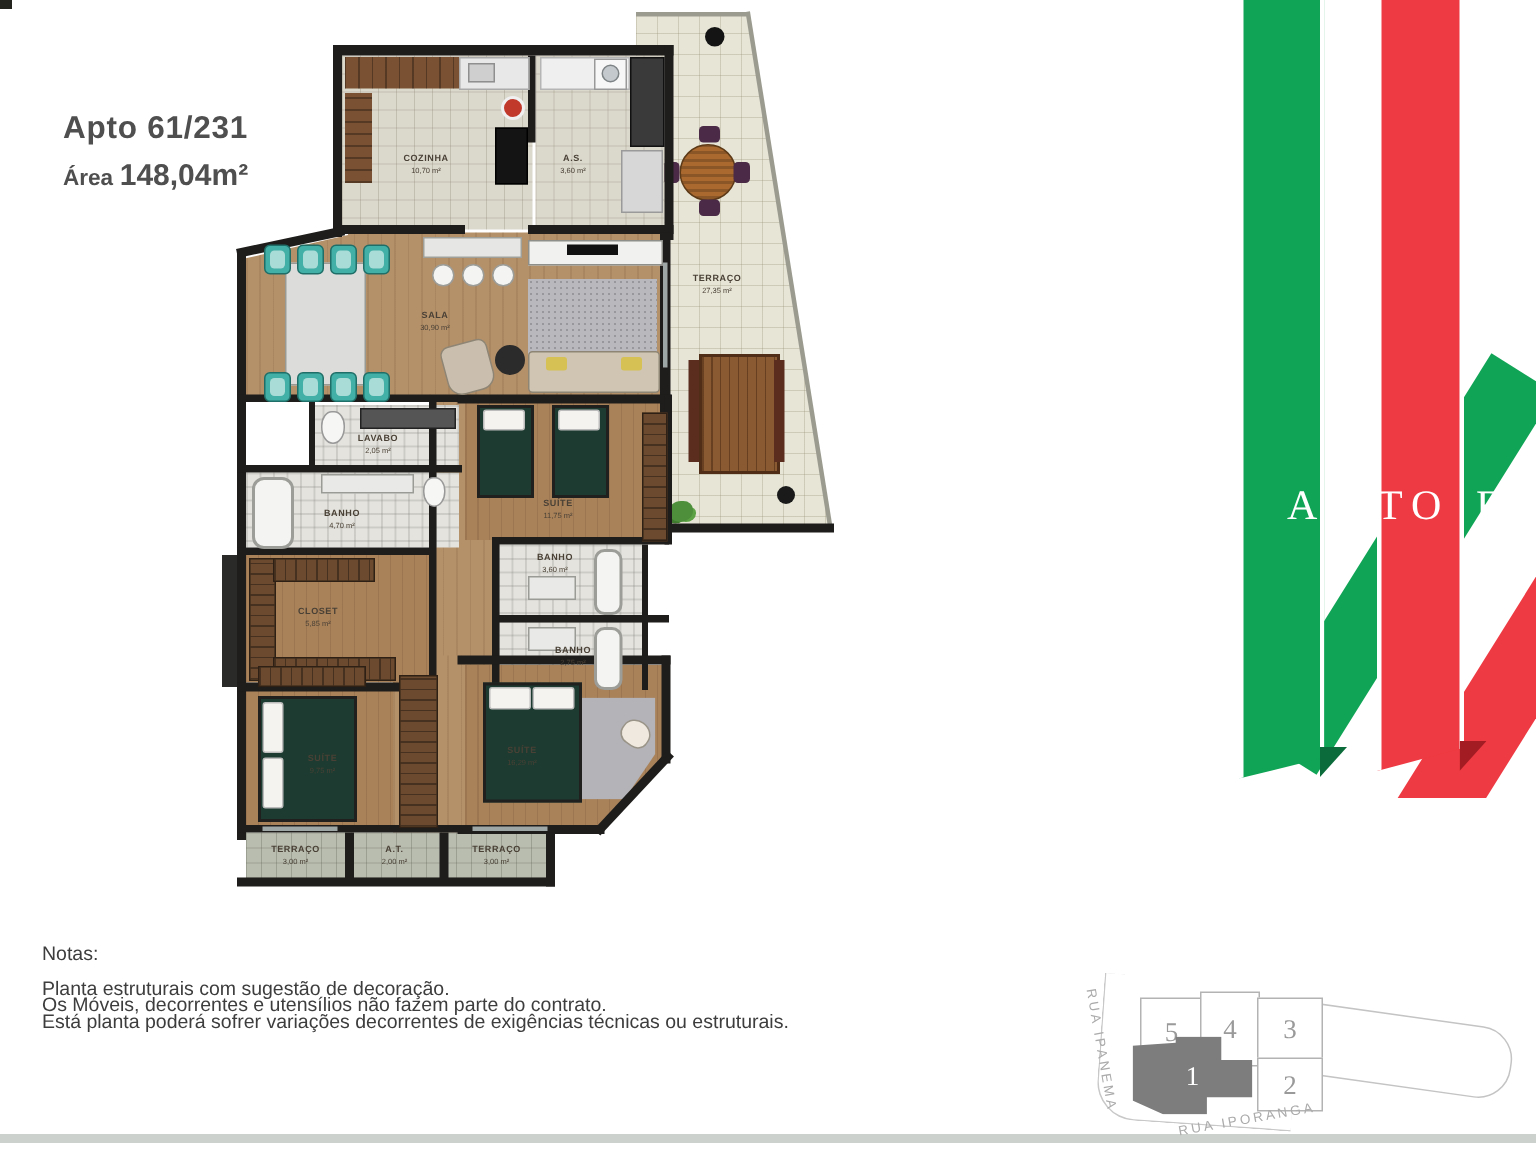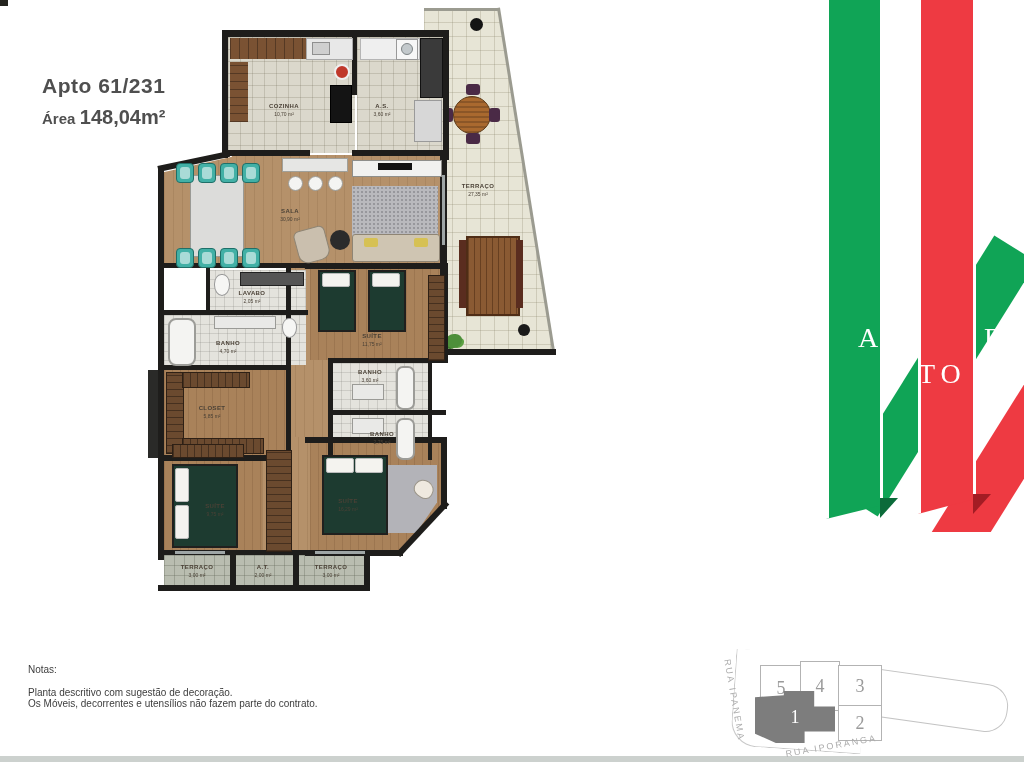--- a/index.html
+++ b/index.html
@@ -21,21 +21,21 @@
   .room-label .nm{display:block;font-size:6px;letter-spacing:.4px;font-weight:bold;}
   .room-label .ar{display:block;font-size:5px;}
   .bed{position:absolute;background:#1d3b30;border:2px solid #20201e;}
   .pillow{position:absolute;background:#f4f3ef;border:1px solid #bbb;border-radius:2px;}
   .chair-teal{position:absolute;width:16px;height:18px;background:#42b0a6;border:1px solid #1f6f68;border-radius:4px;}
   .seat-dot{position:absolute;left:3px;top:3px;right:3px;bottom:3px;background:rgba(255,255,255,.55);border-radius:3px;}
   .title-line1{position:absolute;left:42px;top:74px;font-size:21px;font-weight:bold;color:#4f4f4f;letter-spacing:.5px;}
   .title-line2{position:absolute;left:42px;top:106px;color:#4f4f4f;}
   .title-line2 .lbl{font-size:15px;font-weight:bold;}
   .title-line2 .val{font-size:20px;font-weight:bold;}
-  .notes{position:absolute;left:28px;top:664px;color:#3d3d3d;font-size:10px;line-height:11px;}
+  .notes{position:absolute;left:28px;top:630px;color:#3d3d3d;font-size:13px;line-height:11px;}
   .notes .hd{display:block;margin-bottom:12px;}
   .notes span{display:block;}
   
   #logo{position:absolute;left:812px;top:0;width:212px;height:532px;overflow:hidden;}
   .bar{position:absolute;top:0;}
   .diag{position:absolute;transform-origin:center;}
   .logo-letter{position:absolute;color:#ffffff;font-family:"Liberation Serif",serif;font-size:28px;letter-spacing:6px;z-index:6;}
   
   .unit{position:absolute;border:1px solid #b3b3b3;background:#fff;color:#9a9a9a;
         font-family:"Liberation Serif",serif;font-size:18px;display:flex;align-items:center;justify-content:center;}
@@ -278,28 +278,29 @@
     </div>
 
   <div id="logo">
     <div class="diag" style="left:99px;top:226px;width:50px;height:300px;background:#10A456;transform:rotate(32deg);z-index:1;"></div>
     <div class="diag" style="left:163px;top:360px;width:50px;height:220px;background:#EE3A42;transform:rotate(32deg);z-index:1;"></div>
     <div class="bar" style="left:14px;width:51px;height:519px;background:#10A456;border-left:3px solid #fff;border-right:3px solid #fff;z-index:2;clip-path:polygon(0 0,100% 0,100% 97.3%,0 100%);"></div>
     <div class="bar" style="left:106px;width:52px;height:514px;background:#EE3A42;border-left:3px solid #fff;border-right:3px solid #fff;z-index:2;clip-path:polygon(0 0,100% 0,100% 97%,0 100%);"></div>
     <div class="abs" style="left:68px;top:498px;width:18px;height:20px;background:#0B6B3A;clip-path:polygon(0 0,100% 0,0 100%);z-index:3;"></div>
     <div class="abs" style="left:161px;top:494px;width:18px;height:20px;background:#A31C24;clip-path:polygon(0 0,100% 0,0 100%);z-index:3;"></div>
     <span class="logo-letter" style="left:46px;top:322px;">A</span>
-    <span class="logo-letter" style="left:106px;top:322px;margin-top:36px;">TO</span>
+    <span class="logo-letter" style="left:106px;top:322px;">TO</span>
     <span class="logo-letter" style="left:172px;top:322px;">FI</span>
   </div>
 
   <div class="notes">
     <span class="hd">Notas:</span>
-    <span>Planta descritivo com sugestão de decoração.</span>
+    <span>Planta estruturais com sugestão de decoração.</span>
     <span>Os Móveis, decorrentes e utensílios não fazem parte do contrato.</span>
+    <span>Está planta poderá sofrer variações decorrentes de exigências técnicas ou estruturais.</span>
   </div>
 
   <div class="abs" style="left:715px;top:645px;width:305px;height:115px;">
 
     <div class="abs" style="left:150px;top:22px;width:142px;height:46px;border:1px solid #c4c4c4;border-radius:0 22px 22px 0;transform:rotate(8deg);transform-origin:left center;background:#fff;"></div>
     <div class="abs" style="left:18px;top:8px;width:130px;height:96px;border-left:1px solid #c8c8c8;border-bottom:1px solid #c8c8c8;border-radius:0 0 0 26px;transform:rotate(4deg);"></div>
 
     <div class="unit" style="left:45px;top:20px;width:40px;height:44px;">
       <span>5</span>
       </div>

